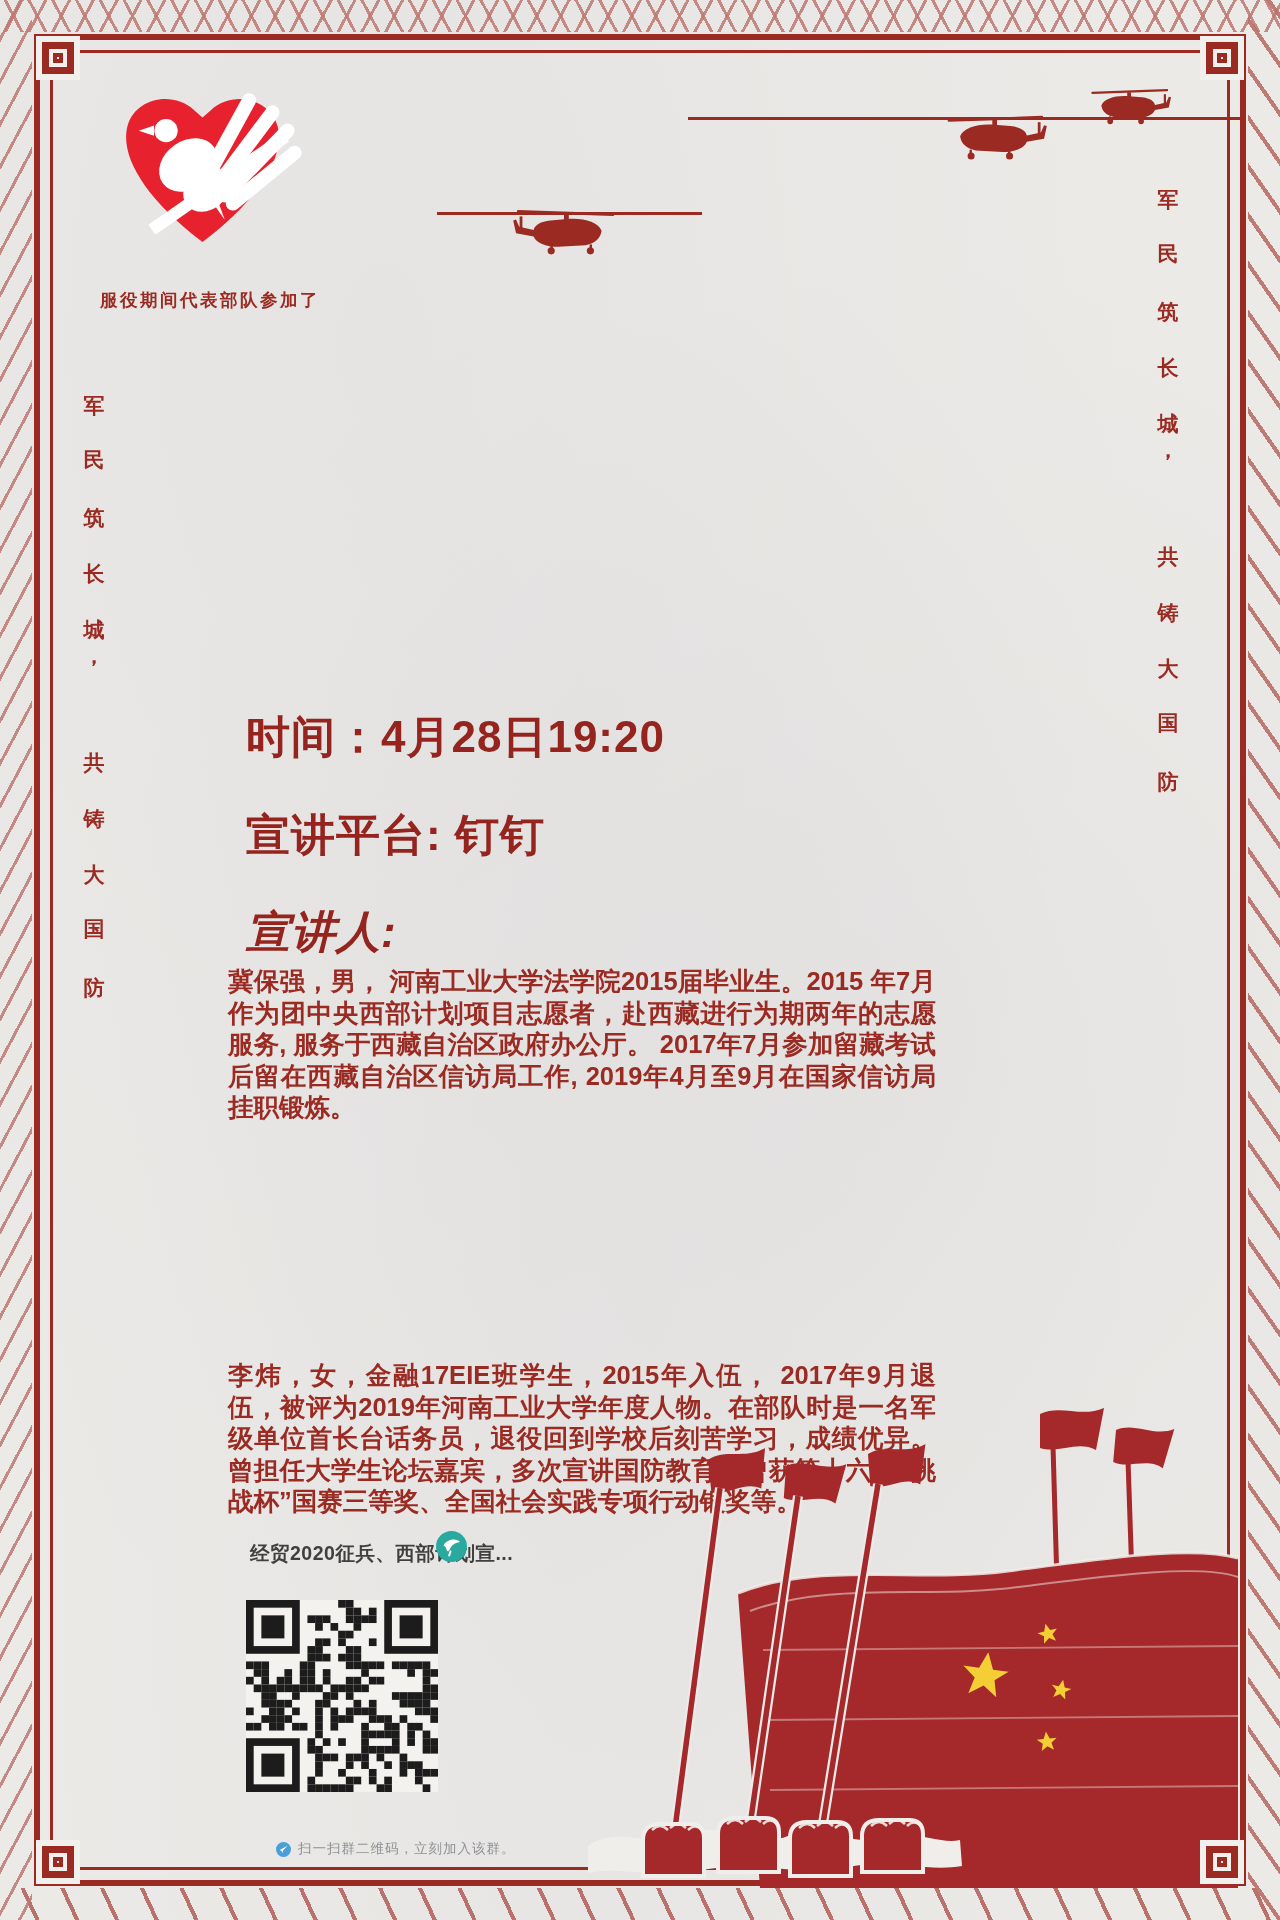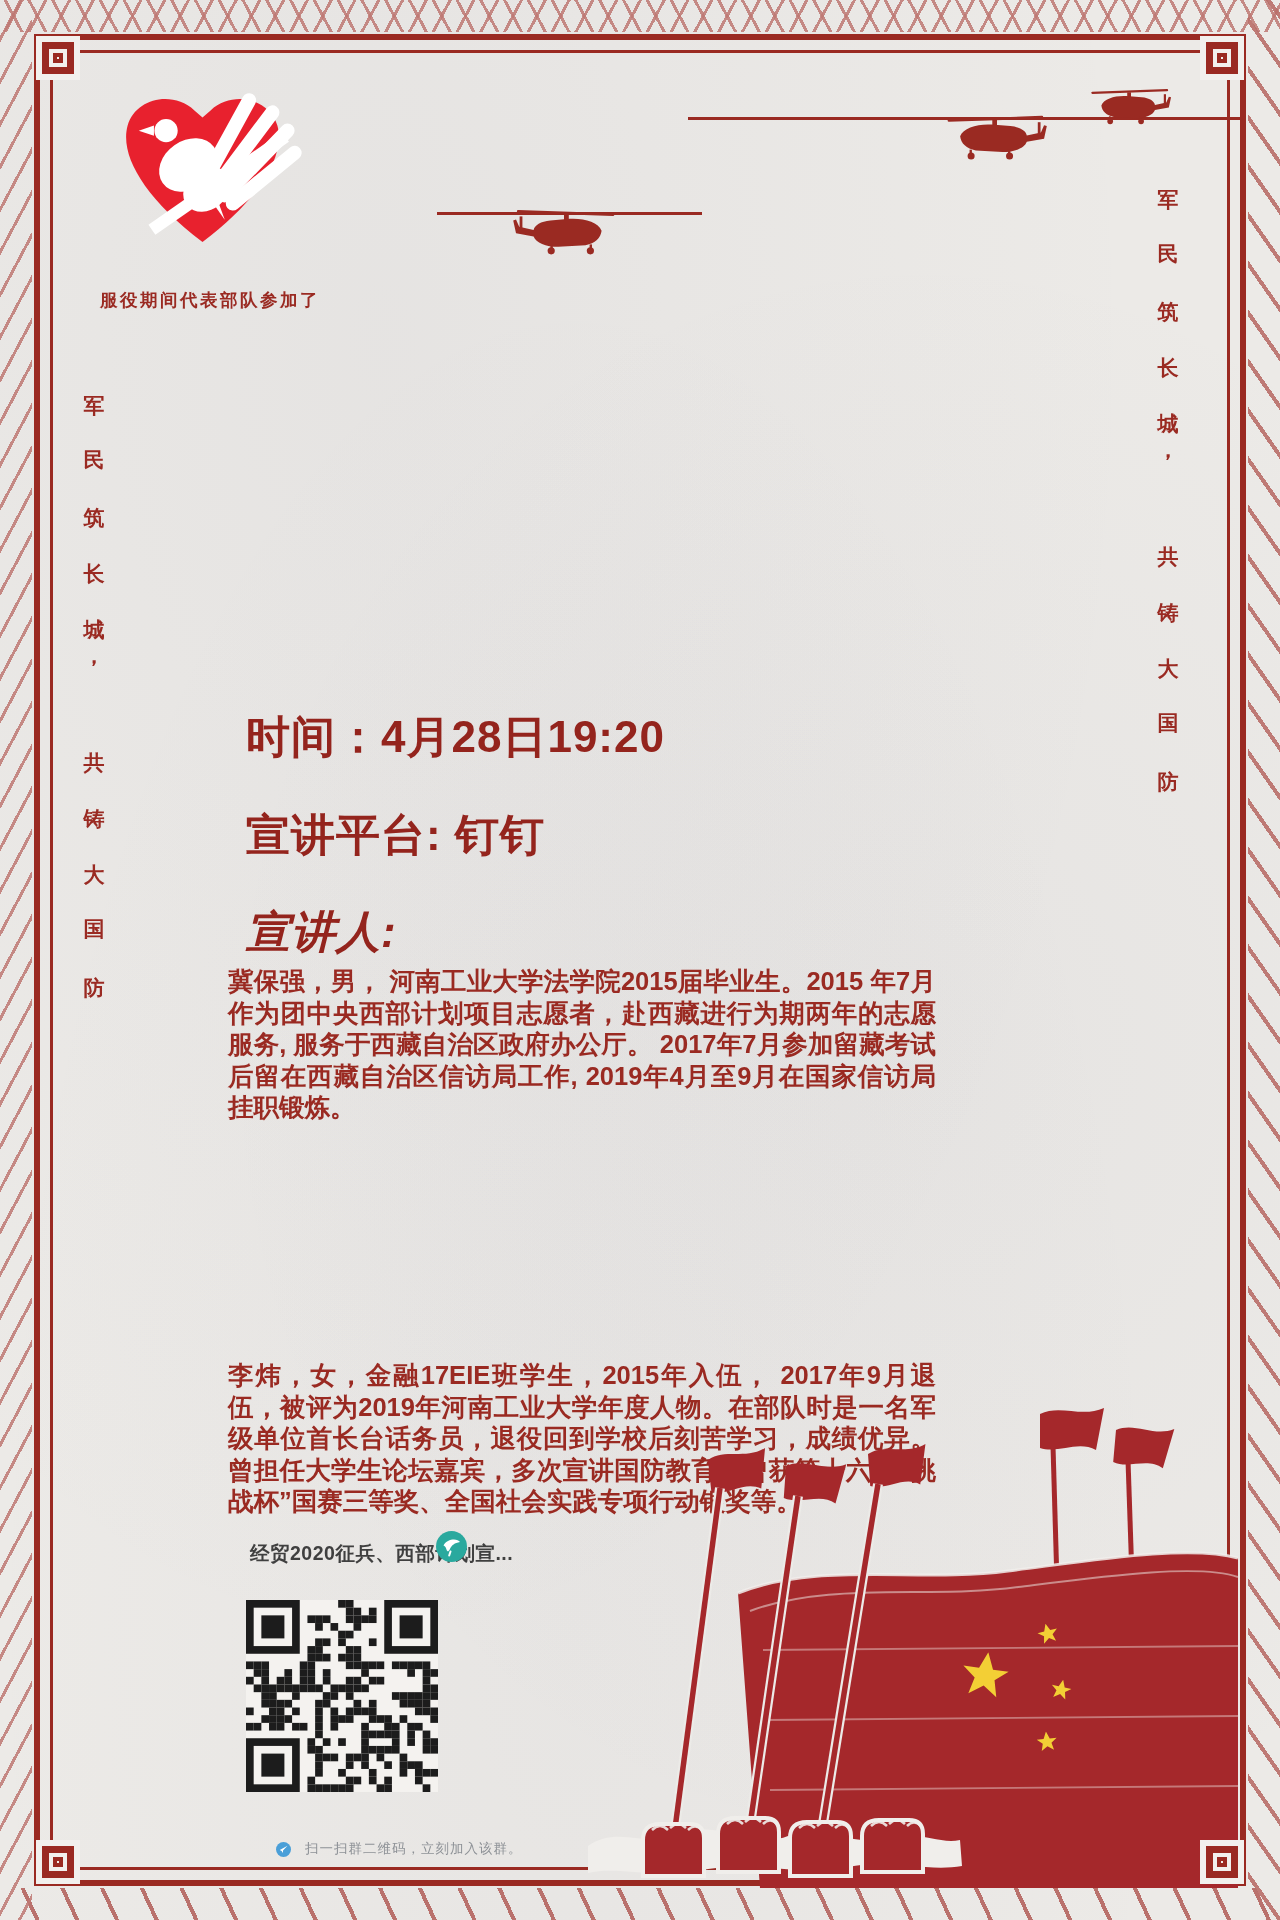--- a/index.html
+++ b/index.html
@@ -44,21 +44,21 @@
   .info.time{left:238px;top:708px;}
   .info.platform{left:238px;top:806px;}
   .info.speaker{left:238px;top:903px;font-style:italic;}
   .bio{left:212px;width:708px;font-size:25.5px;line-height:31.5px;font-weight:700;
     color:#9a2a22;z-index:3;text-align:justify;margin-left:16px;}
   .bio.p1{top:966px;} .bio.p2{top:1127px;} .bio.p3{top:1360px;}
   
   .qr-label{left:250px;top:1540px;font-size:19.5px;font-weight:700;color:#3f3f3f;z-index:6;letter-spacing:.5px;}
   .dingtalk-badge{left:436px;top:1531px;width:31px;height:31px;z-index:6;}
   .qr-box{left:246px;top:1600px;width:192px;height:192px;z-index:6;}
-  .hint-row{left:276px;top:1840px;z-index:6;display:flex;align-items:center;gap:14px;}
+  .hint-row{left:276px;top:1840px;z-index:6;display:flex;align-items:center;gap:7px;}
   .hint-text{font-size:13.5px;color:#8d9196;letter-spacing:1px;}
   
   .logo{left:100px;top:76px;z-index:3;}
   .heli{z-index:3;}
   .heli.h1{left:512px;top:206px;width:104px;transform:scaleX(-1);}
   .heli.h2{left:946px;top:112px;width:102px;}
   .heli.h3{left:1090px;top:86px;width:82px;}
   .redline{position:absolute;height:2.5px;background:#9a2a22;z-index:2;}
   .redline.a{left:437px;top:212px;width:265px;}
   .redline.b{left:688px;top:117px;width:556px;}

